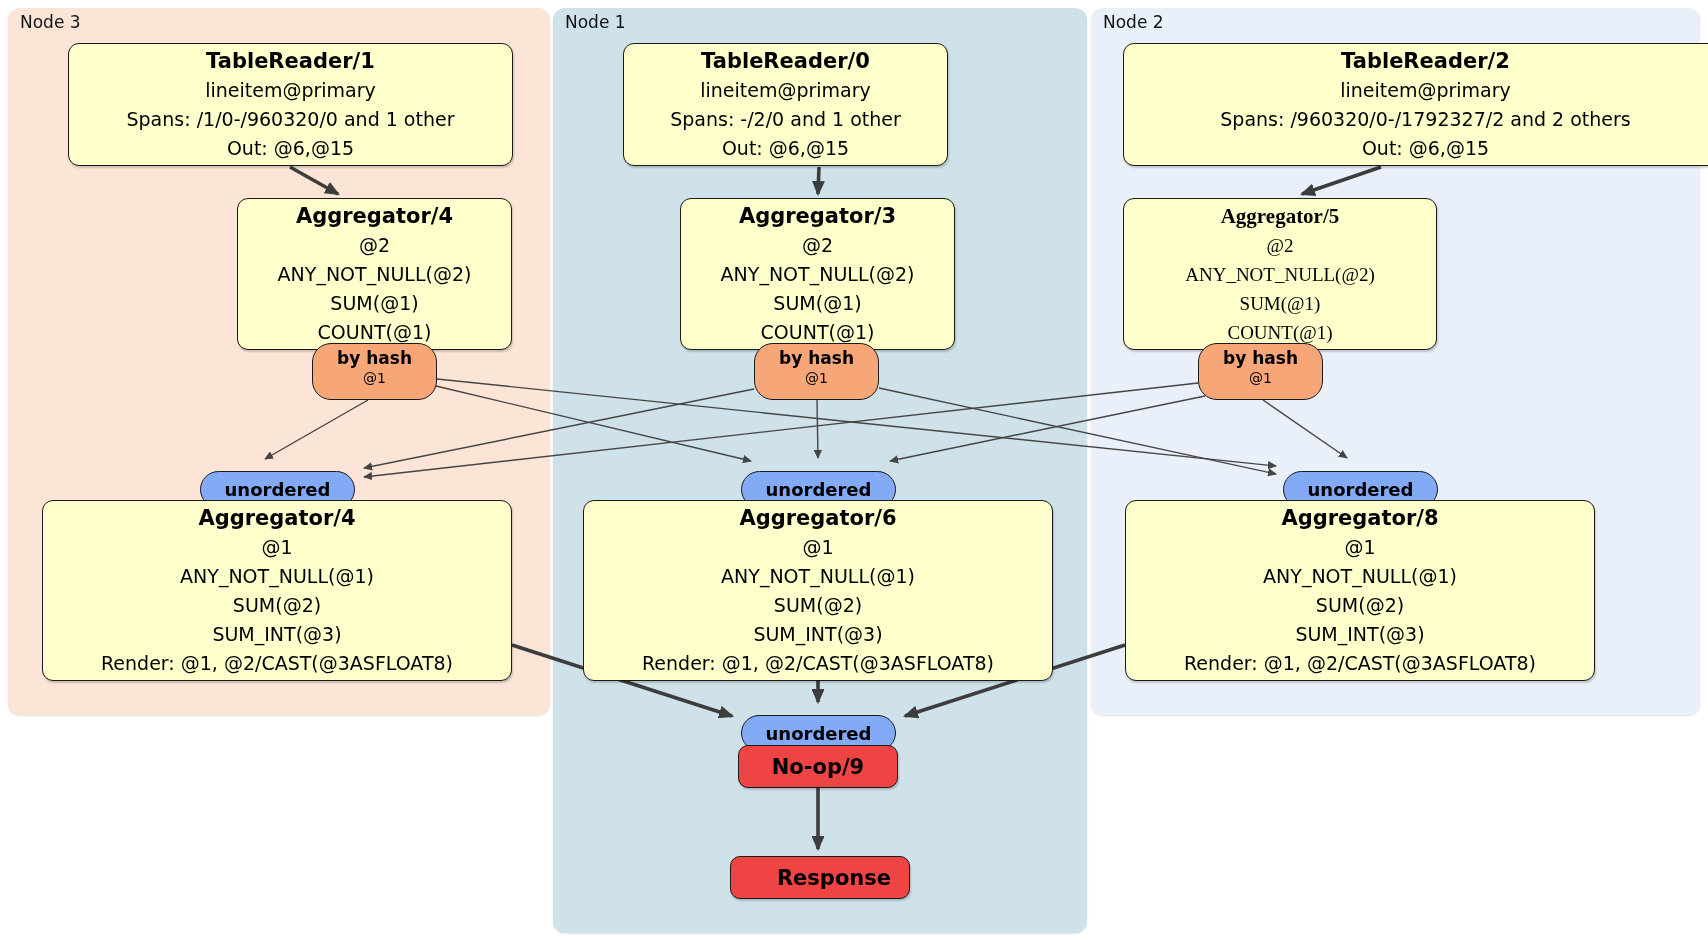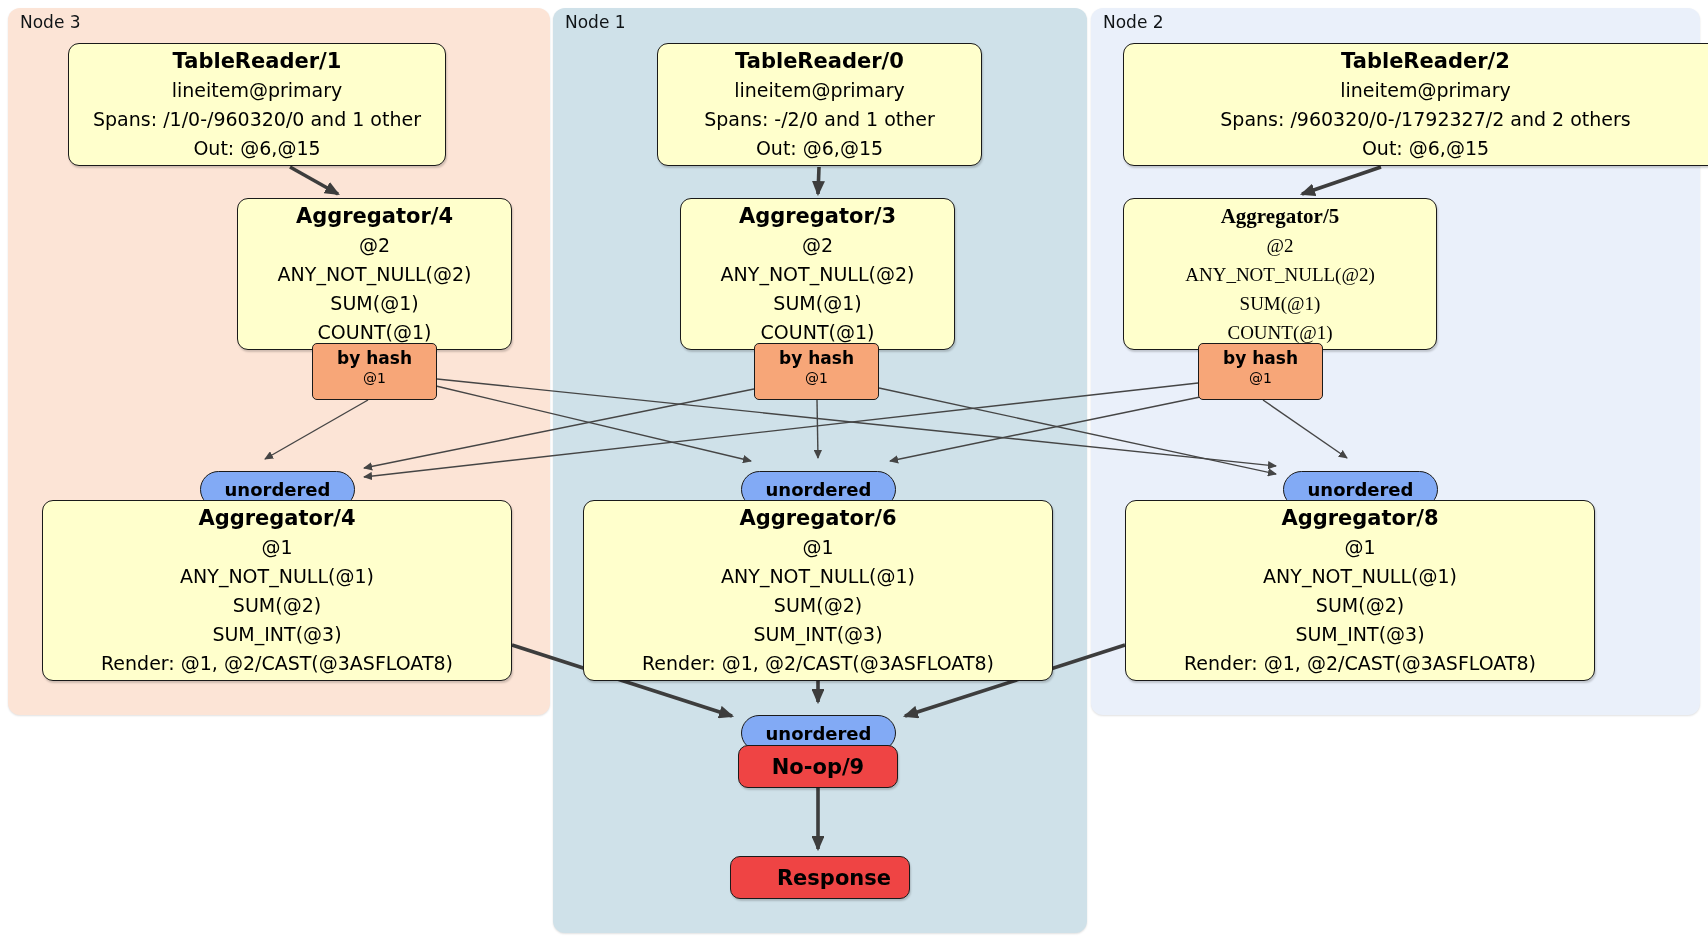--- a/index.html
+++ b/index.html
@@ -17,21 +17,21 @@
   }
   #edges{position:absolute;left:0;top:0;pointer-events:none;}
   .proc{
     position:absolute;background:#ffffcc;border:1.6px solid #1a1a1a;border-radius:11px;
     text-align:center;padding-top:3px;box-sizing:border-box;
     box-shadow:1px 2px 2px rgba(0,0,0,0.18);
   }
   .ptitle{font-size:21px;font-weight:700;line-height:29px;white-space:nowrap;}
   .pline{font-size:19px;line-height:29px;white-space:nowrap;}
   .router{
-    position:absolute;background:#f7a678;border:1.4px solid #1a1a1a;border-radius:5px;
+    position:absolute;background:#f7a678;border:1.4px solid #1a1a1a;border-radius:19px;
     text-align:center;box-sizing:border-box;padding-top:3px;
   }
   .rtitle{font-size:17px;font-weight:700;line-height:22px;}
   .rsub{font-size:14px;line-height:18px;}
   .sync{
     position:absolute;background:#82aaf5;border:1.5px solid #1a1a1a;border-radius:19px;
     text-align:center;box-sizing:border-box;
     font-size:18px;font-weight:700;display:flex;align-items:center;justify-content:center;margin-top:8px;
   }
   .mini{
@@ -81,27 +81,27 @@
       <line x1="437" y1="379" x2="1276" y2="466"></line>
       <line x1="754" y1="389" x2="364" y2="468"></line>
       <line x1="817" y1="400" x2="818" y2="458"></line>
       <line x1="879" y1="388" x2="1276" y2="474"></line>
       <line x1="1198" y1="383" x2="364" y2="477"></line>
       <line x1="1205" y1="396" x2="890" y2="461"></line>
       <line x1="1263" y1="400" x2="1347" y2="458"></line>
     </g>
   </svg>
 
-  <div class="proc" style="left:68px;top:43px;width:378px;height:123px;">
+  <div class="proc" style="left:68px;top:43px;width:445px;height:123px;">
     <div class="ptitle">TableReader/1</div>
     <div class="pline">lineitem@primary</div>
     <div class="pline">Spans: /1/0-/960320/0 and 1 other</div>
     <div class="pline">Out: @6,@15</div>
   </div>
-  <div class="proc" style="left:657px;top:43px;width:325px;height:123px;">
+  <div class="proc" style="left:623px;top:43px;width:325px;height:123px;">
     <div class="ptitle">TableReader/0</div>
     <div class="pline">lineitem@primary</div>
     <div class="pline">Spans: -/2/0 and 1 other</div>
     <div class="pline">Out: @6,@15</div>
   </div>
   <div class="proc" style="left:1123px;top:43px;width:605px;height:123px;">
     <div class="ptitle">TableReader/2</div>
     <div class="pline">lineitem@primary</div>
     <div class="pline">Spans: /960320/0-/1792327/2 and 2 others</div>
     <div class="pline">Out: @6,@15</div>

